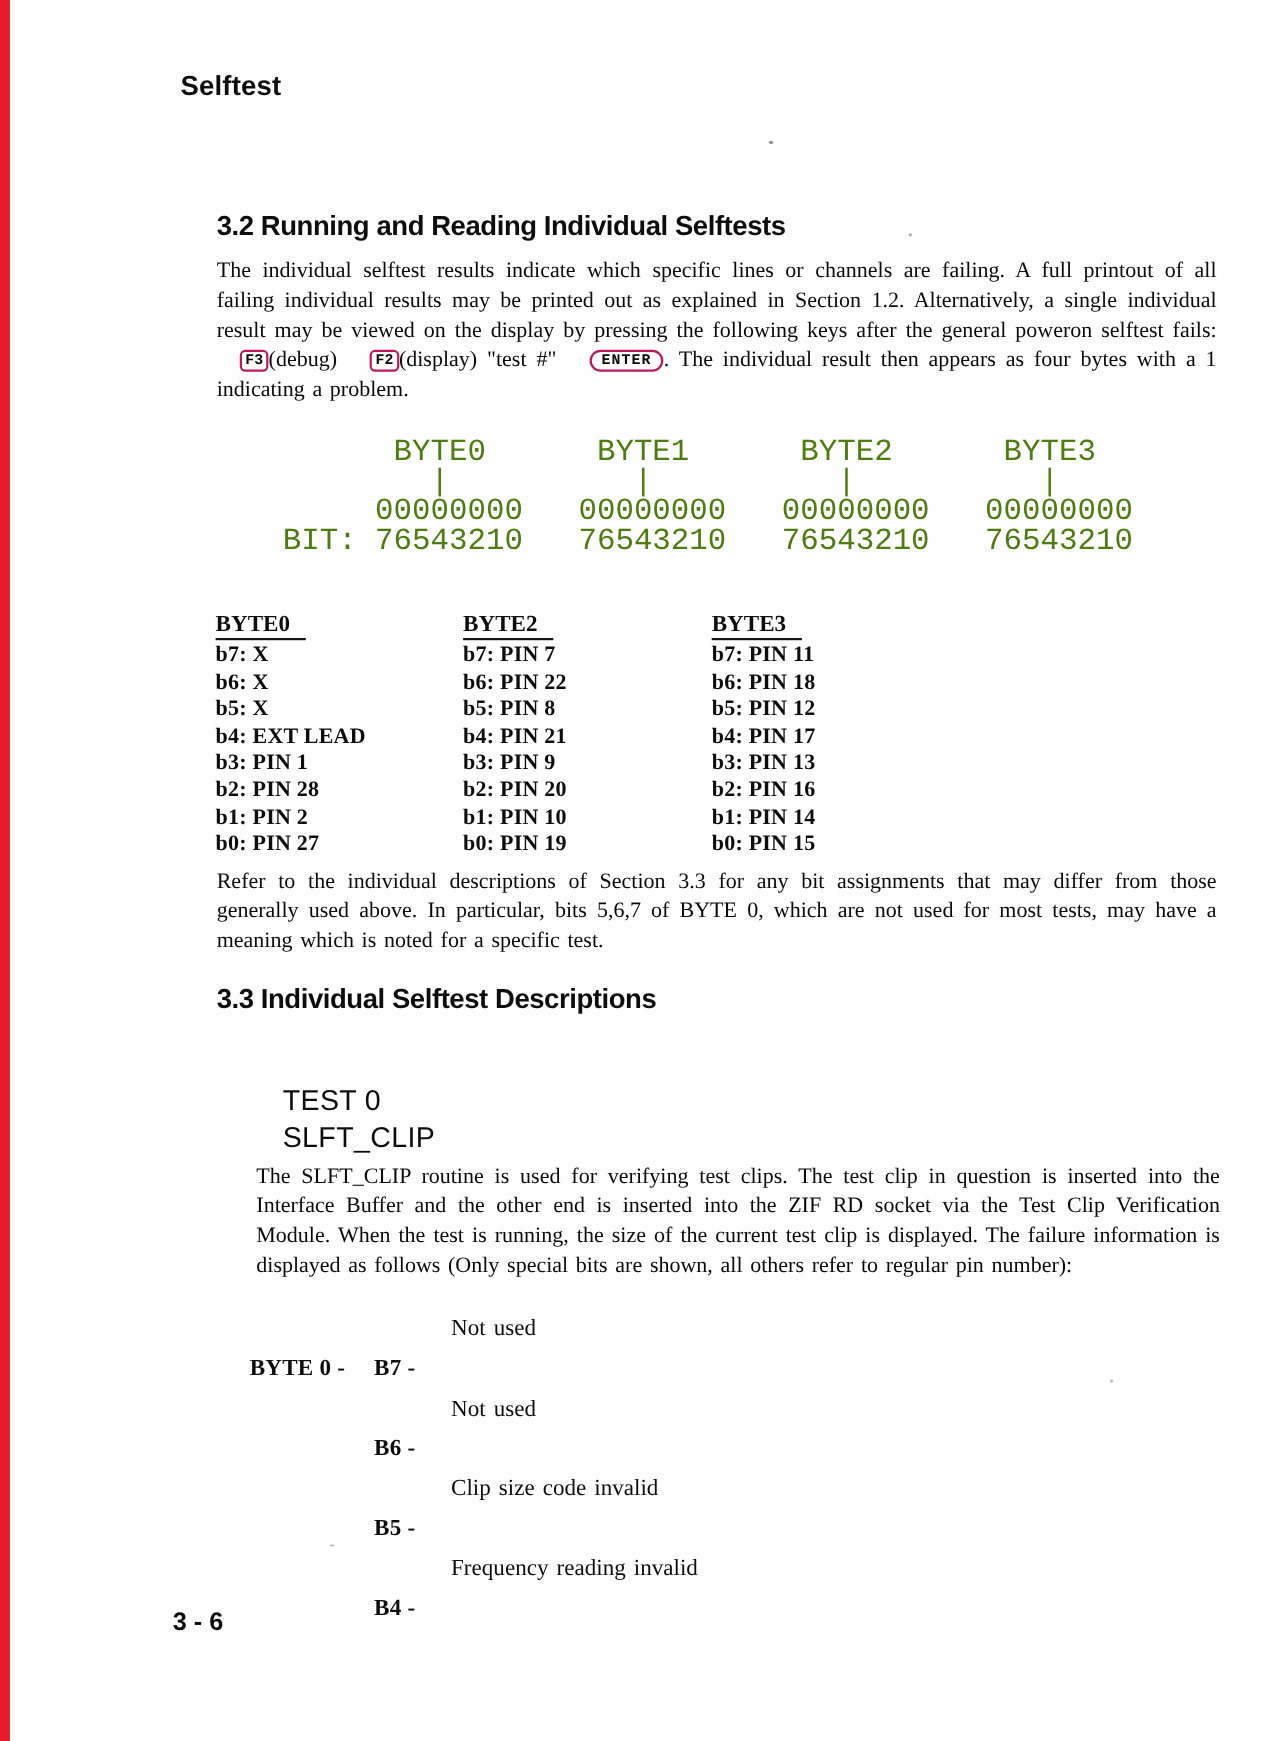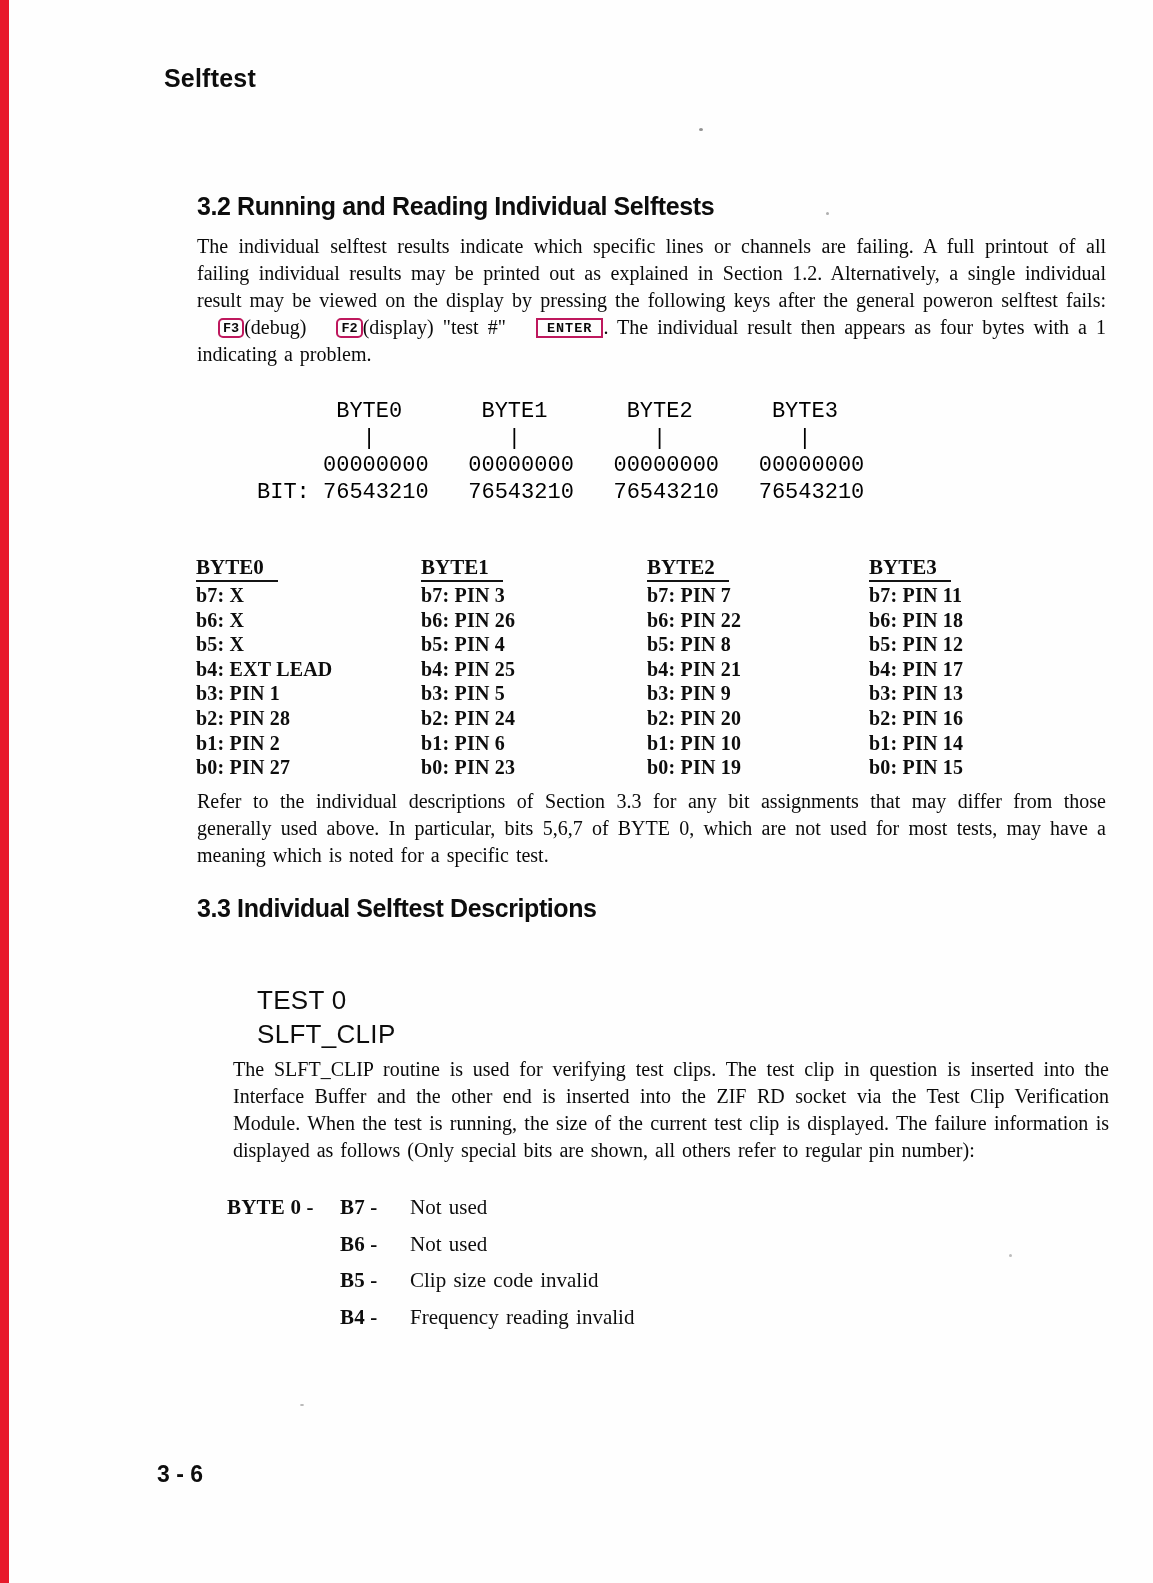--- a/index.html
+++ b/index.html
@@ -51,31 +51,31 @@
     font-family:Liberation Mono, monospace;
     font-weight:700; font-size:13.5px; line-height:15px;
     border:2px solid #be185d; border-radius:5px;
     padding:1px 3px 0 3px;
     vertical-align:2px;
     word-spacing:0; letter-spacing:0;
     white-space:nowrap;
     margin-left:21px;
   }
   .key-enter {
-    border-radius:0;
+    border-radius:10px;
     padding:1px 9px 0 9px;
     letter-spacing:1px;
   }
   
   .bit-diagram {
     position:absolute; left:257px; top:398px;
     font-family:"Liberation Mono", "DejaVu Sans Mono", monospace;
-    font-size:22px; line-height:27px;
+    font-size:28px; line-height:27px;
     white-space:pre;
-    color:#000000;
+    color:#4d7c0f;
   }
   
   .byte-table {
     position:absolute; left:196px; top:554px;
     display:grid;
     grid-template-columns:225px 226px 222px 230px;
     font-family:"Liberation Serif", serif;
     font-weight:700; font-size:20px;
   }
   .byte-col-header {
@@ -87,21 +87,21 @@
   }
   .byte-row { line-height:24.6px; letter-spacing:0.2px; }
   
   .byte0-block {
     position:absolute; left:227px; top:1189px;
     display:grid;
     grid-template-columns:113px 70px auto;
     font-family:"Liberation Serif", serif;
     font-size:21px; line-height:36.5px;
   }
-  .byte0-label, .byte0-bit { font-weight:700; letter-spacing:0.2px; }
+  .byte0-label, .byte0-bit { font-weight:700; letter-spacing:0.2px;margin-top:36px; }
   .byte0-desc { font-weight:400; word-spacing:2px; }
   
   .test-heading {
     position:absolute; left:233px; top:983px;
     font-family:"Liberation Sans", sans-serif;
     font-weight:400; font-size:26px; line-height:34px;
     letter-spacing:0.3px;
     margin-left:24px;
   }
   
@@ -138,31 +138,20 @@
     <div class="byte-col">
       <span class="byte-col-header">BYTE0</span>
       <div class="byte-row">b7: X</div>
       <div class="byte-row">b6: X</div>
       <div class="byte-row">b5: X</div>
       <div class="byte-row">b4: EXT LEAD</div>
       <div class="byte-row">b3: PIN 1</div>
       <div class="byte-row">b2: PIN 28</div>
       <div class="byte-row">b1: PIN 2</div>
       <div class="byte-row">b0: PIN 27</div>
-    </div>
-    <div class="byte-col">
-      <span class="byte-col-header">BYTE1</span>
-      <div class="byte-row">b7: PIN 3</div>
-      <div class="byte-row">b6: PIN 26</div>
-      <div class="byte-row">b5: PIN 4</div>
-      <div class="byte-row">b4: PIN 25</div>
-      <div class="byte-row">b3: PIN 5</div>
-      <div class="byte-row">b2: PIN 24</div>
-      <div class="byte-row">b1: PIN 6</div>
-      <div class="byte-row">b0: PIN 23</div>
     </div>
     <div class="byte-col">
       <span class="byte-col-header">BYTE2</span>
       <div class="byte-row">b7: PIN 7</div>
       <div class="byte-row">b6: PIN 22</div>
       <div class="byte-row">b5: PIN 8</div>
       <div class="byte-row">b4: PIN 21</div>
       <div class="byte-row">b3: PIN 9</div>
       <div class="byte-row">b2: PIN 20</div>
       <div class="byte-row">b1: PIN 10</div>

